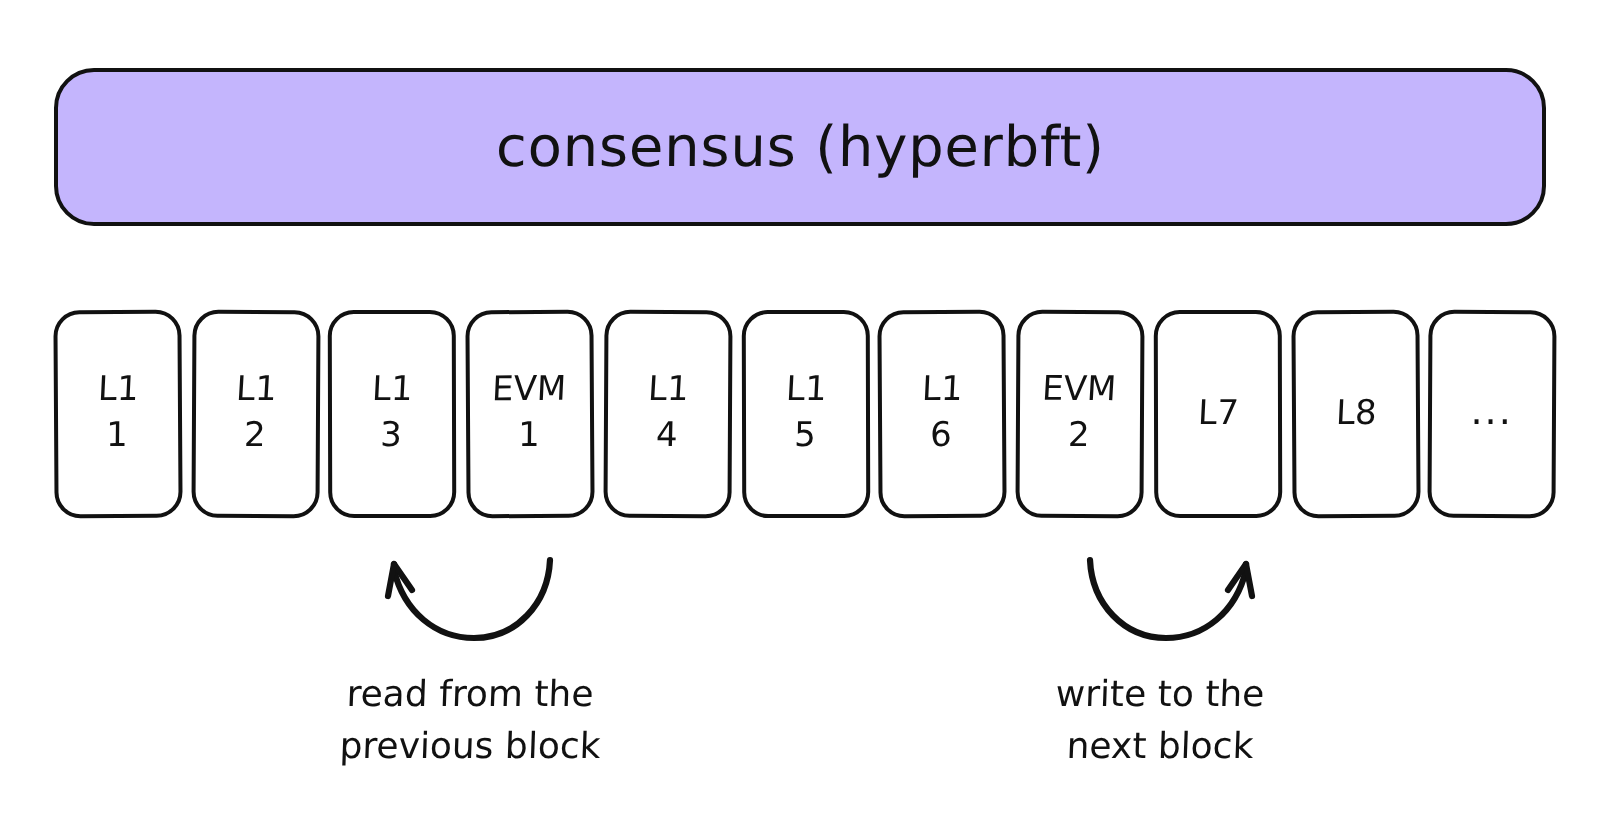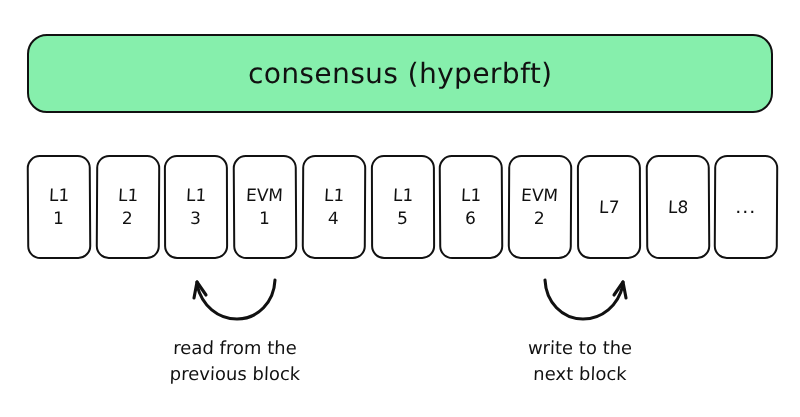--- a/index.html
+++ b/index.html
@@ -29,21 +29,21 @@
     left: 27px;
     top: 34px;
     width: 746px;
     height: 79px;
     box-sizing: border-box;
     border: 2.2px solid #111111;
     border-radius: 20px;
     display: flex;
     align-items: center;
     justify-content: center;
-    background: #86efac;
+    background: #c4b5fd;
   }
   #consensus-banner .banner-label {
     font-size: 28px;
     letter-spacing: 0.4px;
     color: #111111;
     white-space: nowrap;
     transform: skewX(-0.6deg);
   }
 
   

